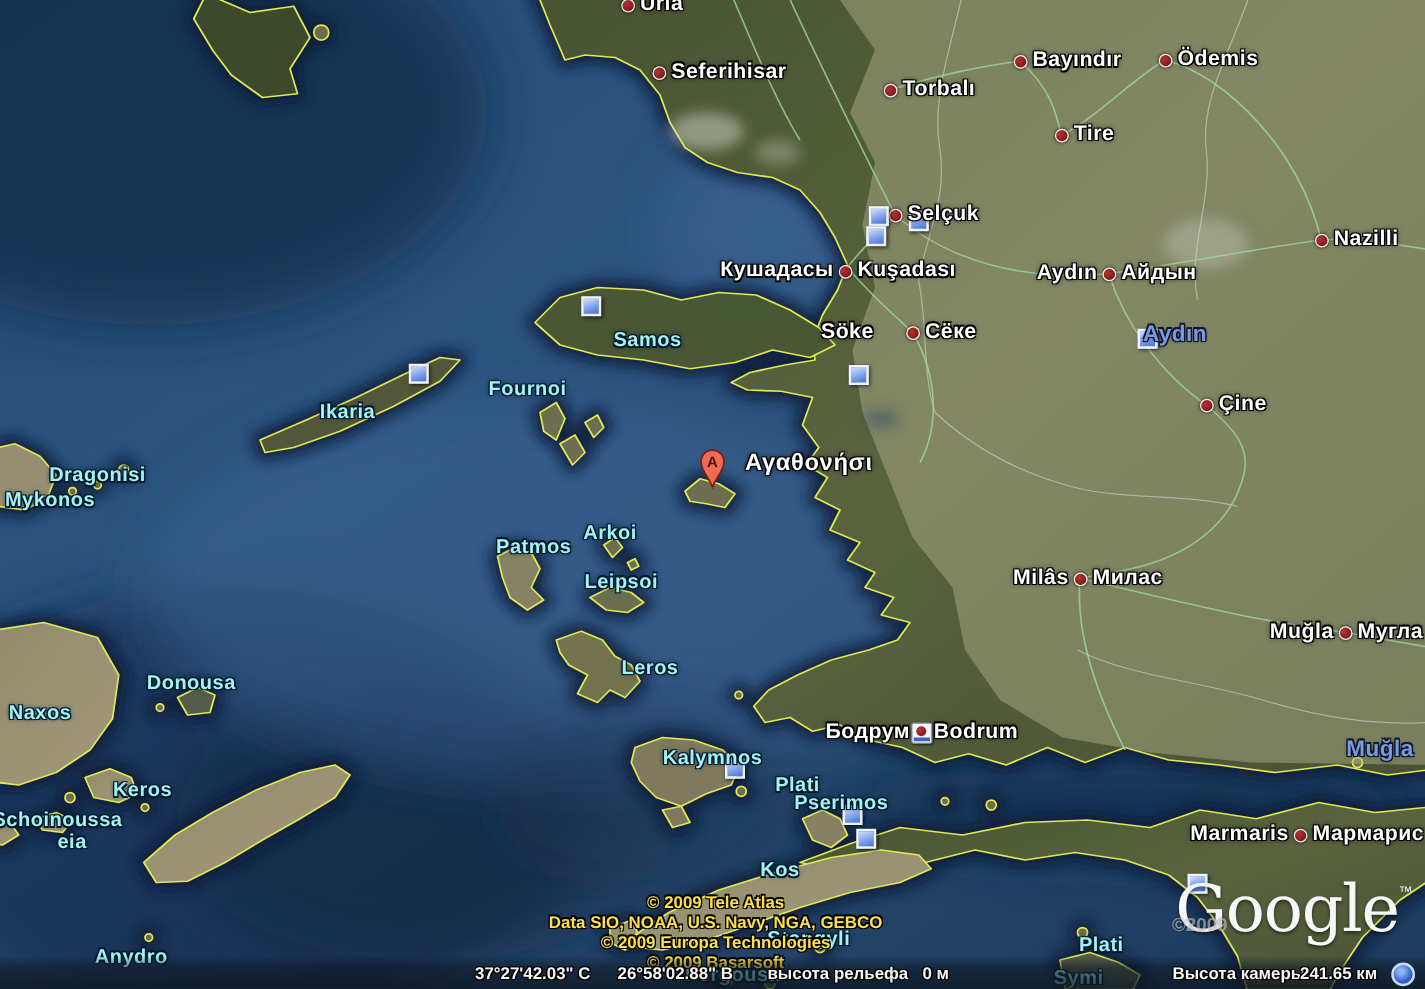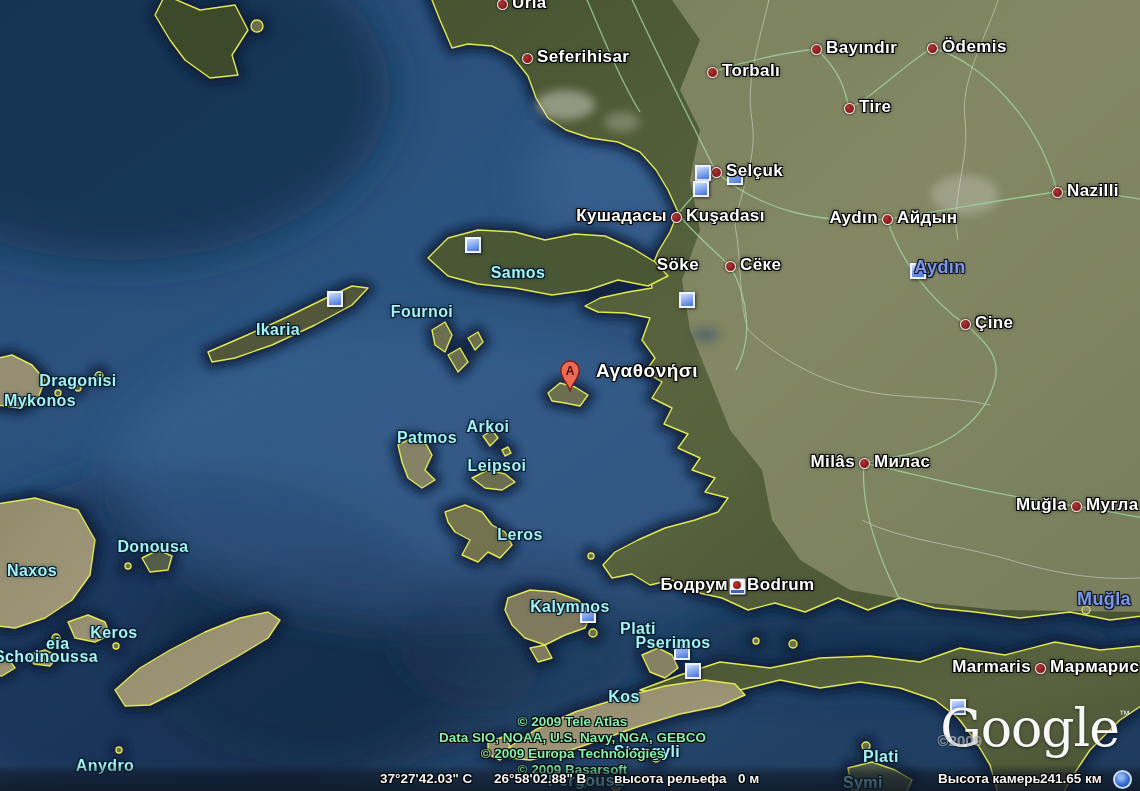--- a/index.html
+++ b/index.html
@@ -30,21 +30,21 @@
   .photo-icon{position:absolute;width:12px;height:12px;
     background:linear-gradient(160deg,#c3d6fa 10%,#6a92e8 70%,#4a72d0);
     border:2px solid #eef3ff;box-shadow:1px 1px 3px rgba(0,0,0,.65);}
 
   #marker-pin{position:absolute;z-index:4;transform:translate(-50%,-100%);}
   #marker-label{position:absolute;z-index:4;font-weight:bold;font-size:19px;color:#fff;white-space:nowrap;
     transform:translate(0,-50%);letter-spacing:.5px;
     text-shadow:-1px -1px 0 #000,1px -1px 0 #000,-1px 1px 0 #000,1px 1px 0 #000,0 0 4px #000;}
 
   #copyright{position:absolute;left:400px;top:714px;width:345px;z-index:5;text-align:center;
-    font-size:13.5px;font-weight:bold;color:#86efac;line-height:16px;
+    font-size:13.5px;font-weight:bold;color:#fde047;line-height:16px;
     text-shadow:-1px -1px 0 #000,1px -1px 0 #000,-1px 1px 0 #000,1px 1px 0 #000;}
 
   #google-brand{position:absolute;right:10px;top:698px;z-index:5;color:#f7f7f7;}
   #google-year{position:absolute;right:148px;top:34px;font-size:15px;font-weight:bold;color:rgba(225,225,225,.55);
     text-shadow:0 0 2px rgba(0,0,0,.4);}
   #google-logo{font-family:"DejaVu Serif",serif;font-size:52px;letter-spacing:-1px;
     text-shadow:0 1px 3px rgba(0,0,0,.55);}
   #google-tm{font-size:11px;vertical-align:28px;}
 
   #status-bar{position:absolute;left:0;right:0;bottom:0;height:26px;z-index:6;
@@ -288,21 +288,21 @@
       <div class="island-label" style="left: 78px; top: 381px;">Dragonisi</div>
       <div class="island-label" style="left: 40px; top: 401px; text-align: center;">Mykonos</div>
       <div class="island-label" style="left: 488px; top: 427px;">Arkoi</div>
       <div class="island-label" style="left: 427px; top: 438px;">Patmos</div>
       <div class="island-label" style="left: 497px; top: 466px;">Leipsoi</div>
       <div class="island-label" style="left: 520px; top: 535px;">Leros</div>
       <div class="island-label" style="left: 153px; top: 547px;">Donousa</div>
       <div class="island-label" style="left: 32px; top: 571px;">Naxos</div>
       <div class="island-label" style="left: 114px; top: 633px;">Keros</div>
       <div class="island-label edge" style="left: -6px; top: 657px;">Schoinoussa</div>
-      <div class="island-label edge" style="left: 2px; top: 644px; padding-left: 44px;">eia</div>
+      <div class="island-label edge" style="left: 2px; top: 674px; padding-left: 44px;">eia</div>
       <div class="island-label" style="left: 105px; top: 766px;">Anydro</div>
       <div class="island-label" style="left: 570px; top: 607px;">Kalymnos</div>
       <div class="island-label" style="left: 618px; top: 629px; padding-left: 40px;">Plati</div>
       <div class="island-label" style="left: 673px; top: 643px;">Pserimos</div>
       <div class="island-label" style="left: 612px; top: 697px; padding-left: 24px;">Kos</div>
       <div class="island-label" style="left: 647px; top: 752px;">Stongyli</div>
       <div class="island-label" style="left: 881px; top: 757px;">Plati</div>
       <div class="island-label edge" style="left: 843px; top: 783px;">Symi</div>
       <div class="island-label edge" style="left: 548px; top: 781px;">Pergousa</div>
       <div class="region-label" style="left: 940px; top: 267px;">Aydın</div>

